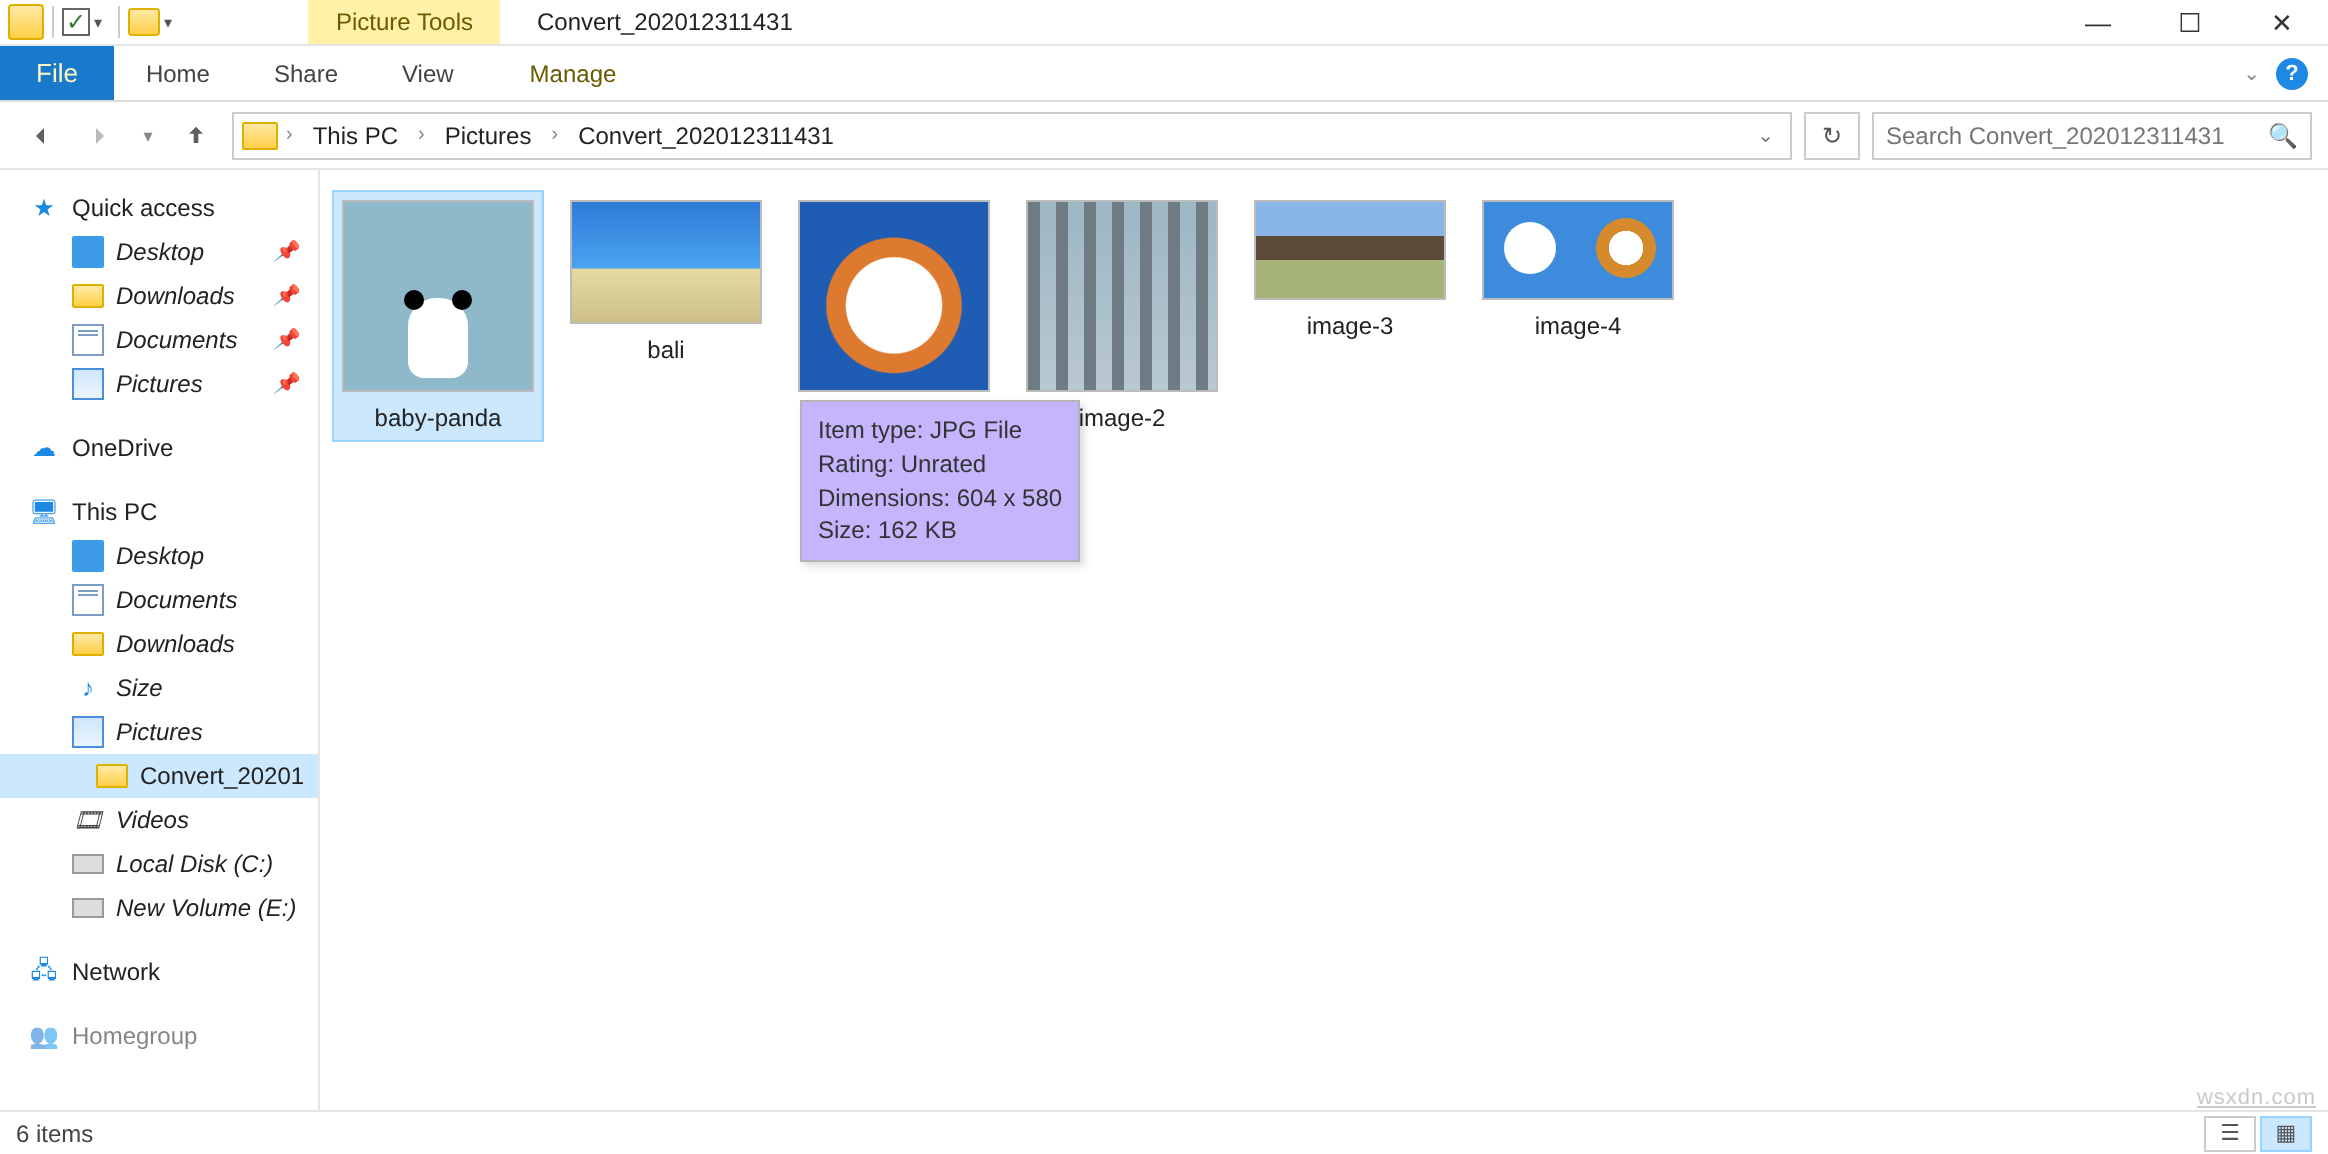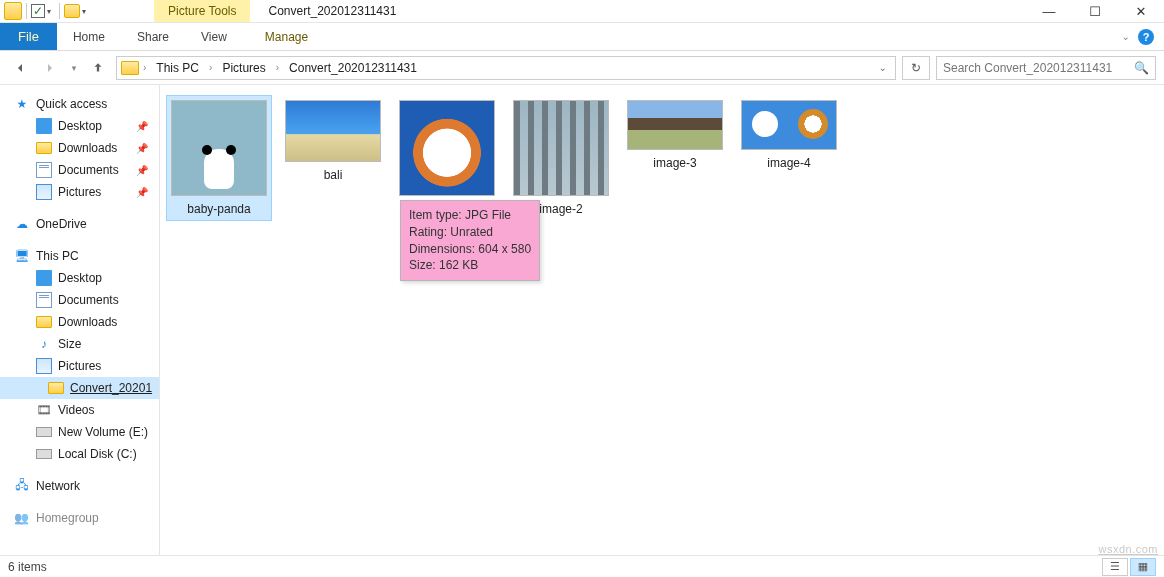--- a/index.html
+++ b/index.html
@@ -37,24 +37,24 @@
   .addr-end { margin-left:auto; display:flex; align-items:center; gap:6px; color:#777; padding:0 4px; }
   .refresh { width:28px;height:24px;border:1px solid #ccc;display:flex;align-items:center;justify-content:center;color:#555; }
   .search { width:220px;height:24px;border:1px solid #ccc; display:flex;align-items:center; padding:0 6px; color:#888; }
   .search input { border:none; outline:none; flex:1; font-size:12px; color:#a16207; }
   .search .mag { color:#888; }
 
   
   .main { position:absolute; top:85px; bottom:22px; left:0; right:0; display:flex; }
   .tree { width:160px; border-right:1px solid #e5e5e5; overflow:hidden; padding-top:8px; background:#fff;}
   .tree .node { display:flex; align-items:center; gap:6px; height:22px; padding-left:14px; color:#222; white-space:nowrap;}
-  .tree .node.child { padding-left:36px; }
+  .tree .node.child { padding-left:36px;font-style:italic; }
   .tree .node.grandchild { padding-left:48px; }
   .tree .node .pin { margin-left:auto; margin-right:10px; color:#888; font-size:10px;}
-  .tree .node.selected { background:#cce8ff;text-decoration:underline; }
+  .tree .node.selected { background:#cce8ff; }
   .tree .spacer { height:10px; }
   .ico { width:16px;height:16px; flex:0 0 16px; display:inline-flex;align-items:center;justify-content:center;}
   .ico.star{ color:#1e88e5;}
   .ico.desktop{ background:#3d9be9;border-radius:1px;}
   .ico.folder{ background:linear-gradient(#ffe9a6,#ffcf47); border:1px solid #e0b000; border-radius:1px; height:12px;}
   .ico.docs{ border:1px solid #7a9cc6; background:#fff; position:relative;}
   .ico.docs::after{content:"";position:absolute;inset:2px;border-top:3px double #7a9cc6;}
   .ico.pics{ border:1px solid #4a90d9; background:linear-gradient(#cfe6fb,#eaf4ff); }
   .ico.cloud{ color:#1e88e5; }
   .ico.pc{ color:#1e88e5;}
@@ -65,21 +65,21 @@
 
   
   .content { flex:1; padding:10px 6px; position:relative; overflow:hidden; }
   .items { display:flex; flex-wrap:wrap; gap:8px; align-items:flex-start;}
   .item { width:106px; display:flex; flex-direction:column; align-items:center; padding:4px; border:1px solid transparent; }
   .item.selected { background:#cce8ff; border-color:#99d1ff; }
   .thumb { width:96px; background:#ddd; border:1px solid #bbb; }
   .label { margin-top:6px; text-align:left; color:#222; }
 
   
-  .tooltip { position:absolute; left:240px; top:115px; background:#f9a8d4; border:1px solid #b5b5b5; padding:6px 8px; box-shadow:2px 2px 4px rgba(0,0,0,.15); line-height:1.4; color:#333;}
+  .tooltip { position:absolute; left:240px; top:115px; background:#c4b5fd; border:1px solid #b5b5b5; padding:6px 8px; box-shadow:2px 2px 4px rgba(0,0,0,.15); line-height:1.4; color:#333;}
 
   
   .status { position:absolute; left:0; right:0; bottom:0; height:22px; border-top:1px solid #e5e5e5; display:flex; align-items:center; padding:0 8px; color:#444; background:#fff;}
   .status .view-btns { margin-left:auto; display:flex; gap:2px;}
   .status .view-btns div{ width:26px;height:18px;border:1px solid #ccc;display:flex;align-items:center;justify-content:center;color:#555; font-size:11px;}
   .status .view-btns div.active{ background:#cce8ff;border-color:#99d1ff;}
 
   .watermark { position:absolute; right:6px; bottom:22px; font-size:11px; color:#c9c9c9; letter-spacing:.5px; pointer-events:none;text-decoration:underline;}
 
   
@@ -231,25 +231,25 @@
         <span class="ico folder"></span>
         <span>Convert_20201</span>
       </div>
     <div id="pc-children2">
         <div class="node child">
           <span class="ico video">🎞</span>
           <span>Videos</span>
         </div>
         <div class="node child">
           <span class="ico drive"></span>
+          <span>Local Disk (C:)</span>
+        </div>
+        <div class="node child">
+          <span class="ico drive"></span>
           <span>New Volume (E:)</span>
-        </div>
-        <div class="node child">
-          <span class="ico drive"></span>
-          <span>Local Disk (C:)</span>
         </div>
       </div>
     <div class="spacer"></div>
     <div class="node">
         <span class="ico net">🖧</span>
         <span>Network</span>
       </div>
     <div class="spacer"></div>
     <div class="node" style="opacity:.55">
         <span class="ico">👥</span>

